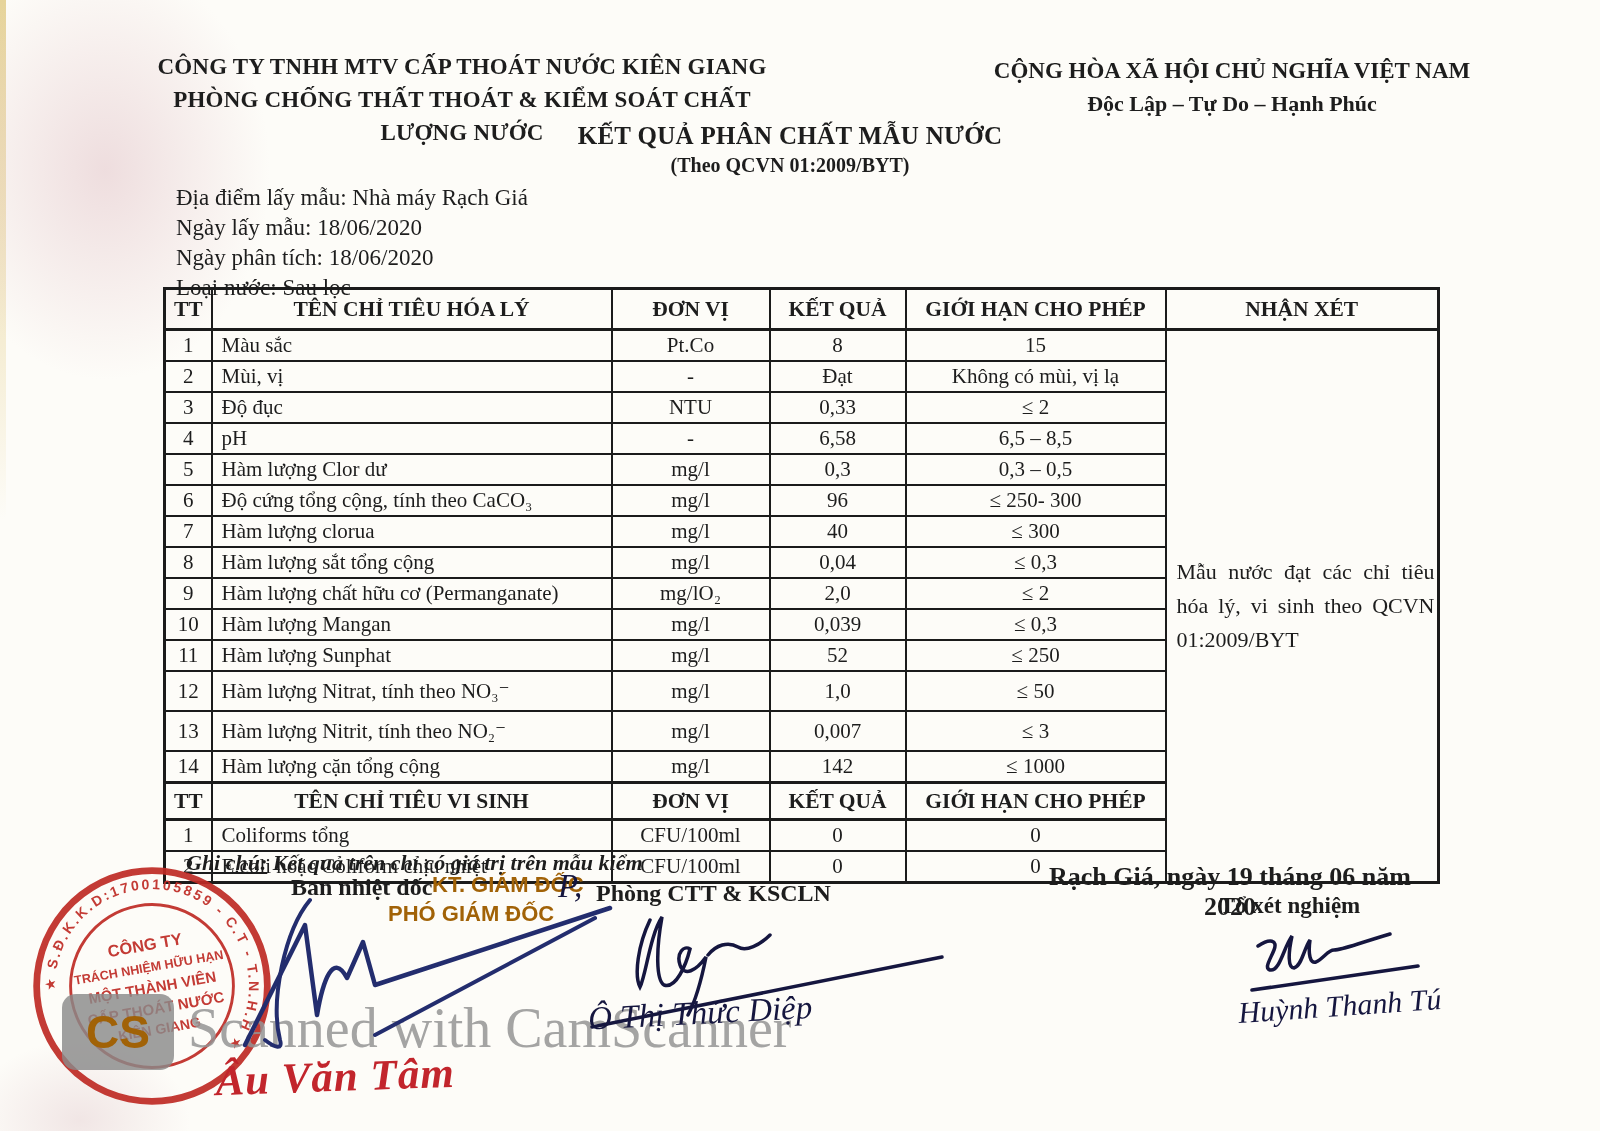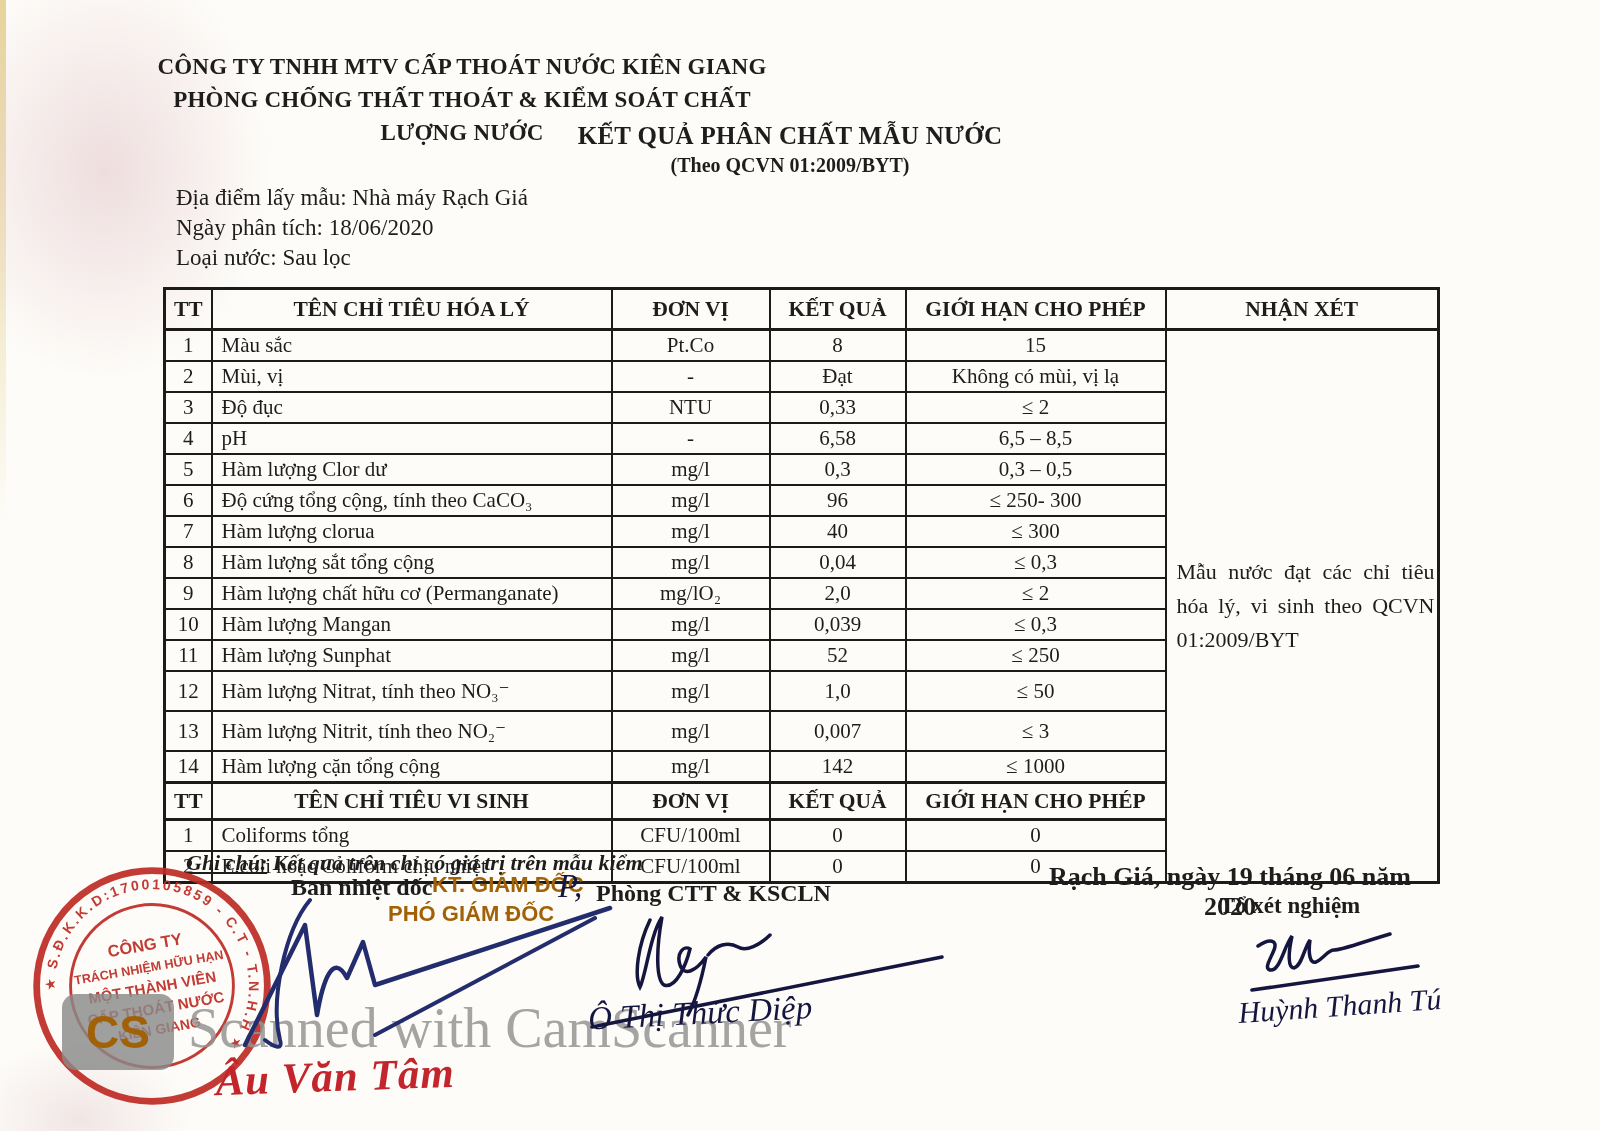--- a/index.html
+++ b/index.html
@@ -83,26 +83,31 @@
 <div class="page">
 
   <div class="edge-strip"></div>
   <div class="smudge-top"></div>
   <div class="smudge-bottom"></div>
 
   <div class="abs hdr-left ctr b">
     <div>CÔNG TY TNHH MTV CẤP THOÁT NƯỚC KIÊN GIANG</div>
     <div>PHÒNG CHỐNG THẤT THOÁT &amp; KIỂM SOÁT CHẤT LƯỢNG NƯỚC</div>
   </div>
+  <div class="abs hdr-right ctr b">
+    <div>CỘNG HÒA XÃ HỘI CHỦ NGHĨA VIỆT NAM</div>
+    <div class="sub">Độc Lập – Tự Do – Hạnh Phúc</div>
+  </div>
 
   <div class="abs doc-title ctr b">KẾT QUẢ PHÂN CHẤT MẪU NƯỚC</div>
   <div class="abs doc-subtitle ctr b">(Theo QCVN 01:2009/BYT)</div>
 
   <div class="abs info-block">
     <div>Địa điểm lấy mẫu: Nhà máy Rạch Giá</div>
+    <div>Ngày lấy mẫu: 18/06/2020</div>
     <div>Ngày phân tích: 18/06/2020</div>
     <div>Loại nước: Sau lọc</div>
   </div>
 
   <div class="abs tbl-wrap">
     <table class="tbl">
       <colgroup>
         <col style="width:47px">
           <col style="width:400px">
           <col style="width:158px">

